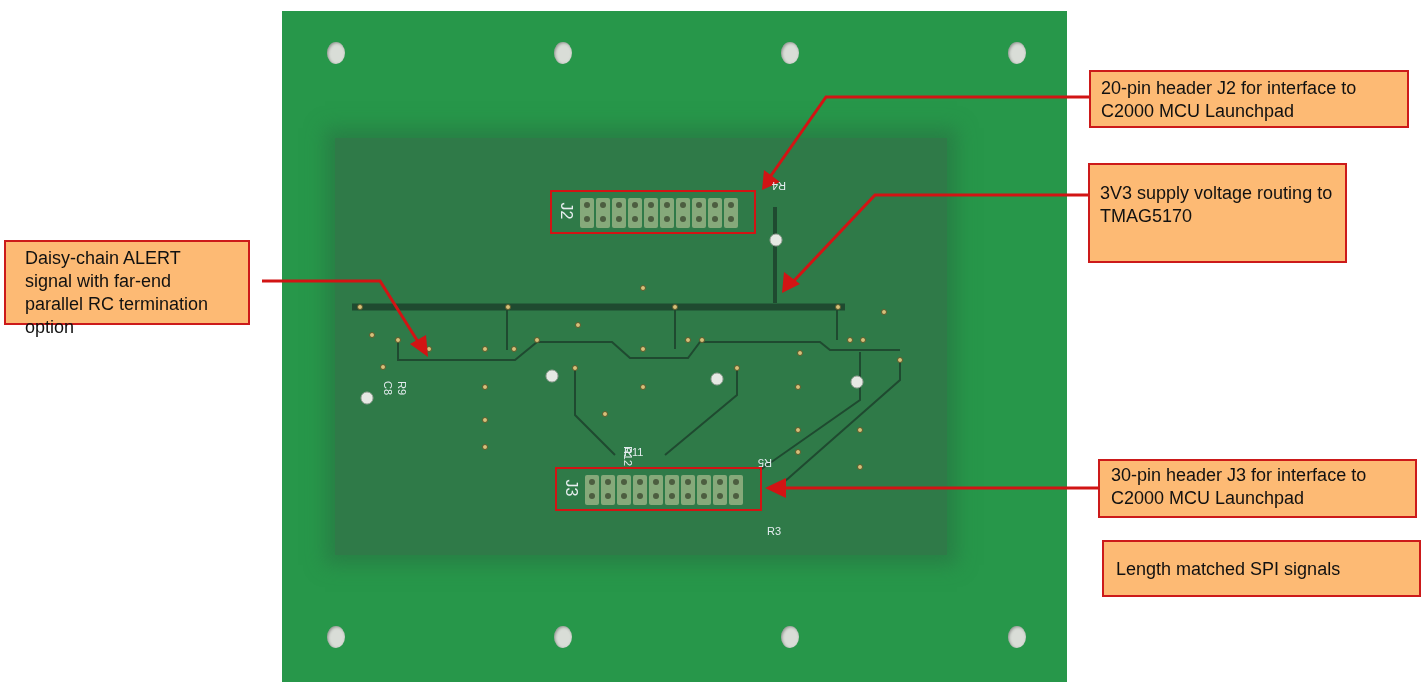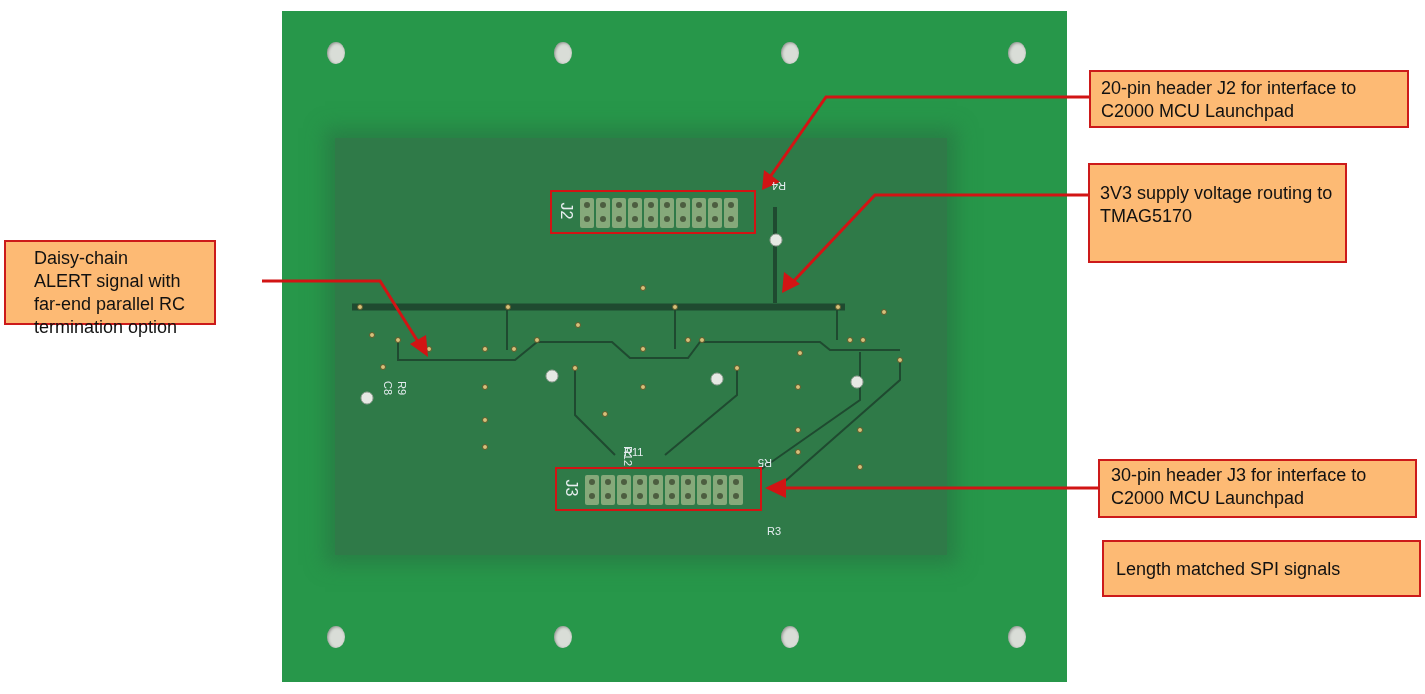--- a/index.html
+++ b/index.html
@@ -136,15 +136,15 @@
 <span class="silk" style="left:772px;top:180px;transform:rotate(180deg);">R4</span>
 <span class="silk" style="left:618px;top:450px;transform:rotate(90deg);">R12</span>
 <span class="silk" style="left:624px;top:446px;">R11</span>
 <span class="silk" style="left:758px;top:457px;transform:rotate(180deg);">R5</span>
 <span class="silk" style="left:732px;top:525px;margin-left:35px;">R3</span>
 <span class="silk" style="left:381px;top:382px;transform:rotate(90deg);">C8</span>
 <span class="silk" style="left:395px;top:382px;transform:rotate(90deg);">R9</span>
 
 <div class="callout" style="left:1089px;top:70px;width:320px;height:58px;padding:5px 10px;">20-pin header J2 for interface to C2000 MCU Launchpad</div>
 <div class="callout" style="left:1088px;top:151px;width:259px;height:100px;padding:17px 10px;margin-top:12px;">3V3 supply voltage routing to TMAG5170</div>
-<div class="callout" style="left:4px;top:240px;width:212px;height:85px;padding:5px 28px;">Daisy-chain ALERT signal with far-end parallel RC termination option</div>
+<div class="callout" style="left:4px;top:240px;width:246px;height:85px;padding:5px 19px;">Daisy-chain ALERT signal with far-end parallel RC termination option</div>
 <div class="callout" style="left:1098px;top:459px;width:319px;height:59px;padding:3px 11px;">30-pin header J3 for interface to C2000 MCU Launchpad</div>
 <div class="callout" style="left:1102px;top:540px;width:319px;height:57px;padding:16px 12px;">Length matched SPI signals</div>
 
 </body></html>

